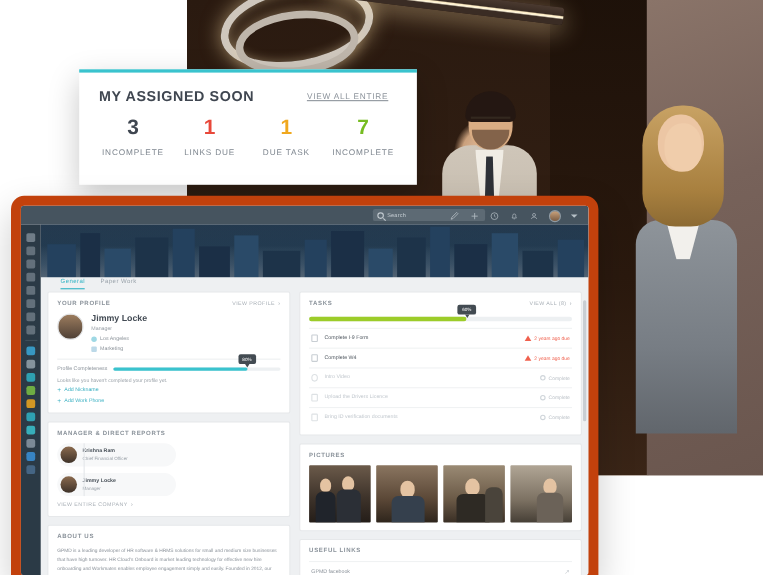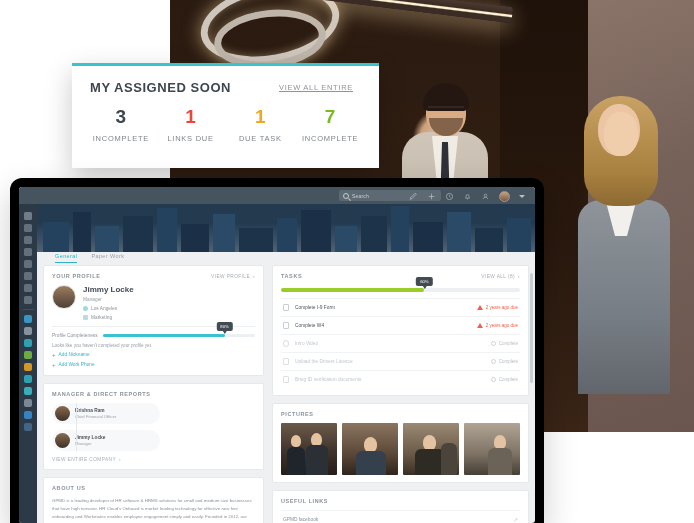--- a/index.html
+++ b/index.html
@@ -112,21 +112,21 @@
   .plus-ic::after { left:0; top:3.7px; width:9px; height:1.6px; }
 
   .tc-stats { display:flex; padding: 12px 14px 0 14px; }
   .stat { flex:1; text-align:center; }
   .stat .num { font-size:19px; font-weight:bold; line-height:1.1; }
   .stat .lbl { font-size:7.5px; letter-spacing:.75px; color:#7e868f; margin-top:6px; }
 
   
   .laptop {
     position:absolute; left:10px; top:178px; width:534px; height:345px;
-    background:#000000; border-radius:12px 12px 0 0;
+    background:#c2410c; border-radius:12px 12px 0 0;
     box-shadow: 0 14px 34px rgba(0,0,0,.20);
     padding: 9px 9px 0 9px;
   }
   .screen {
     width:100%; height:336px; background:#eef0f2; overflow:hidden; position:relative;
     border-radius: 3px;
   }
 
   
   .app-top {

